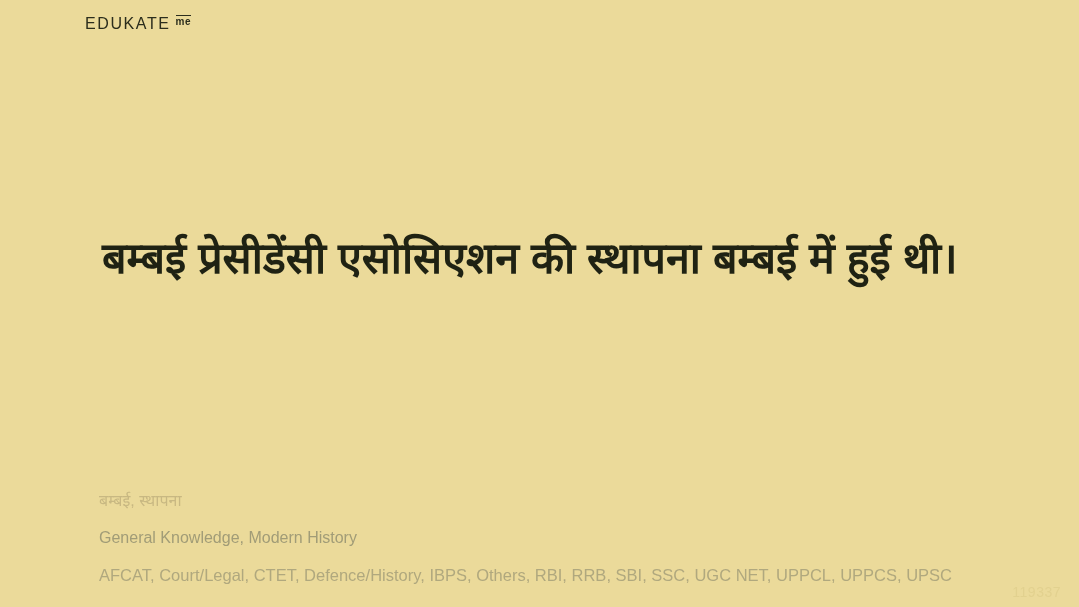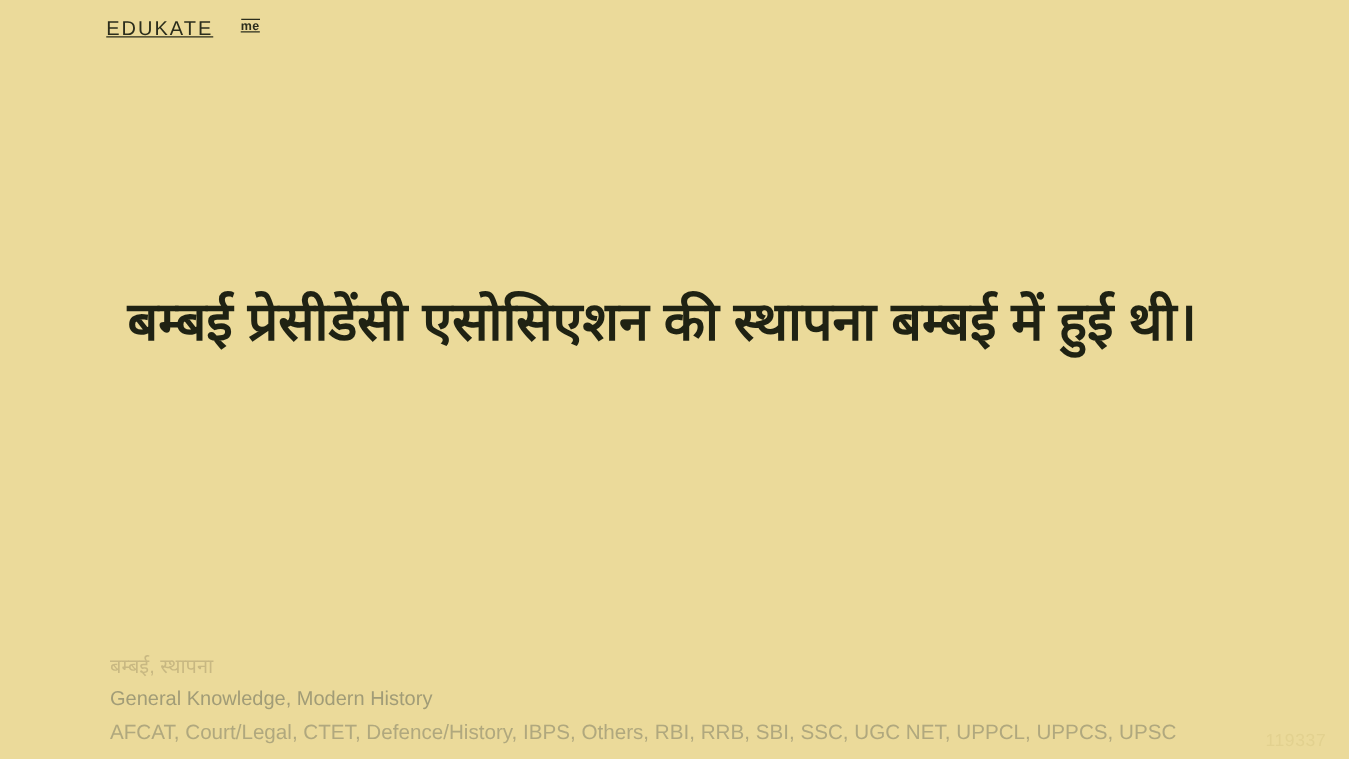--- a/index.html
+++ b/index.html
@@ -29,33 +29,32 @@
     left: 85px;
     top: 16px;
     display: flex;
     align-items: flex-start;
     color: #2b2d1c;
     font-size: 16px;
     letter-spacing: 1.6px;
     font-weight: 500;
     line-height: 1;
     white-space: nowrap;
-    text-decoration: underline;
   }
   .brand-mark {
     display: inline-block;
   }
   .brand-sup {
     display: inline-block;
     font-size: 10px;
     letter-spacing: 0.4px;
     font-weight: 600;
     border-top: 1.5px solid #2b2d1c;
     padding-top: 1px;
-    margin-left: 22px;
+    margin-left: 5px;
     position: relative;
     top: -1px;
     line-height: 1;
   }
 
   
   .headline {
     position: absolute;
     left: 86px;
     top: 216px;
@@ -70,21 +69,21 @@
   }
 
   
   .meta {
     position: absolute;
     left: 88px;
     bottom: 8px;
     width: 920px;
   }
   .meta-line {
-    margin: 0;
+    margin: 11px;
     white-space: nowrap;
     line-height: 26px;
   }
   .meta-tags {
     color: #c8b882;
     font-family: "Liberation Sans", "DejaVu Sans", sans-serif;
     font-size: 16px;
     font-weight: normal;
   }
   .meta-subject {

